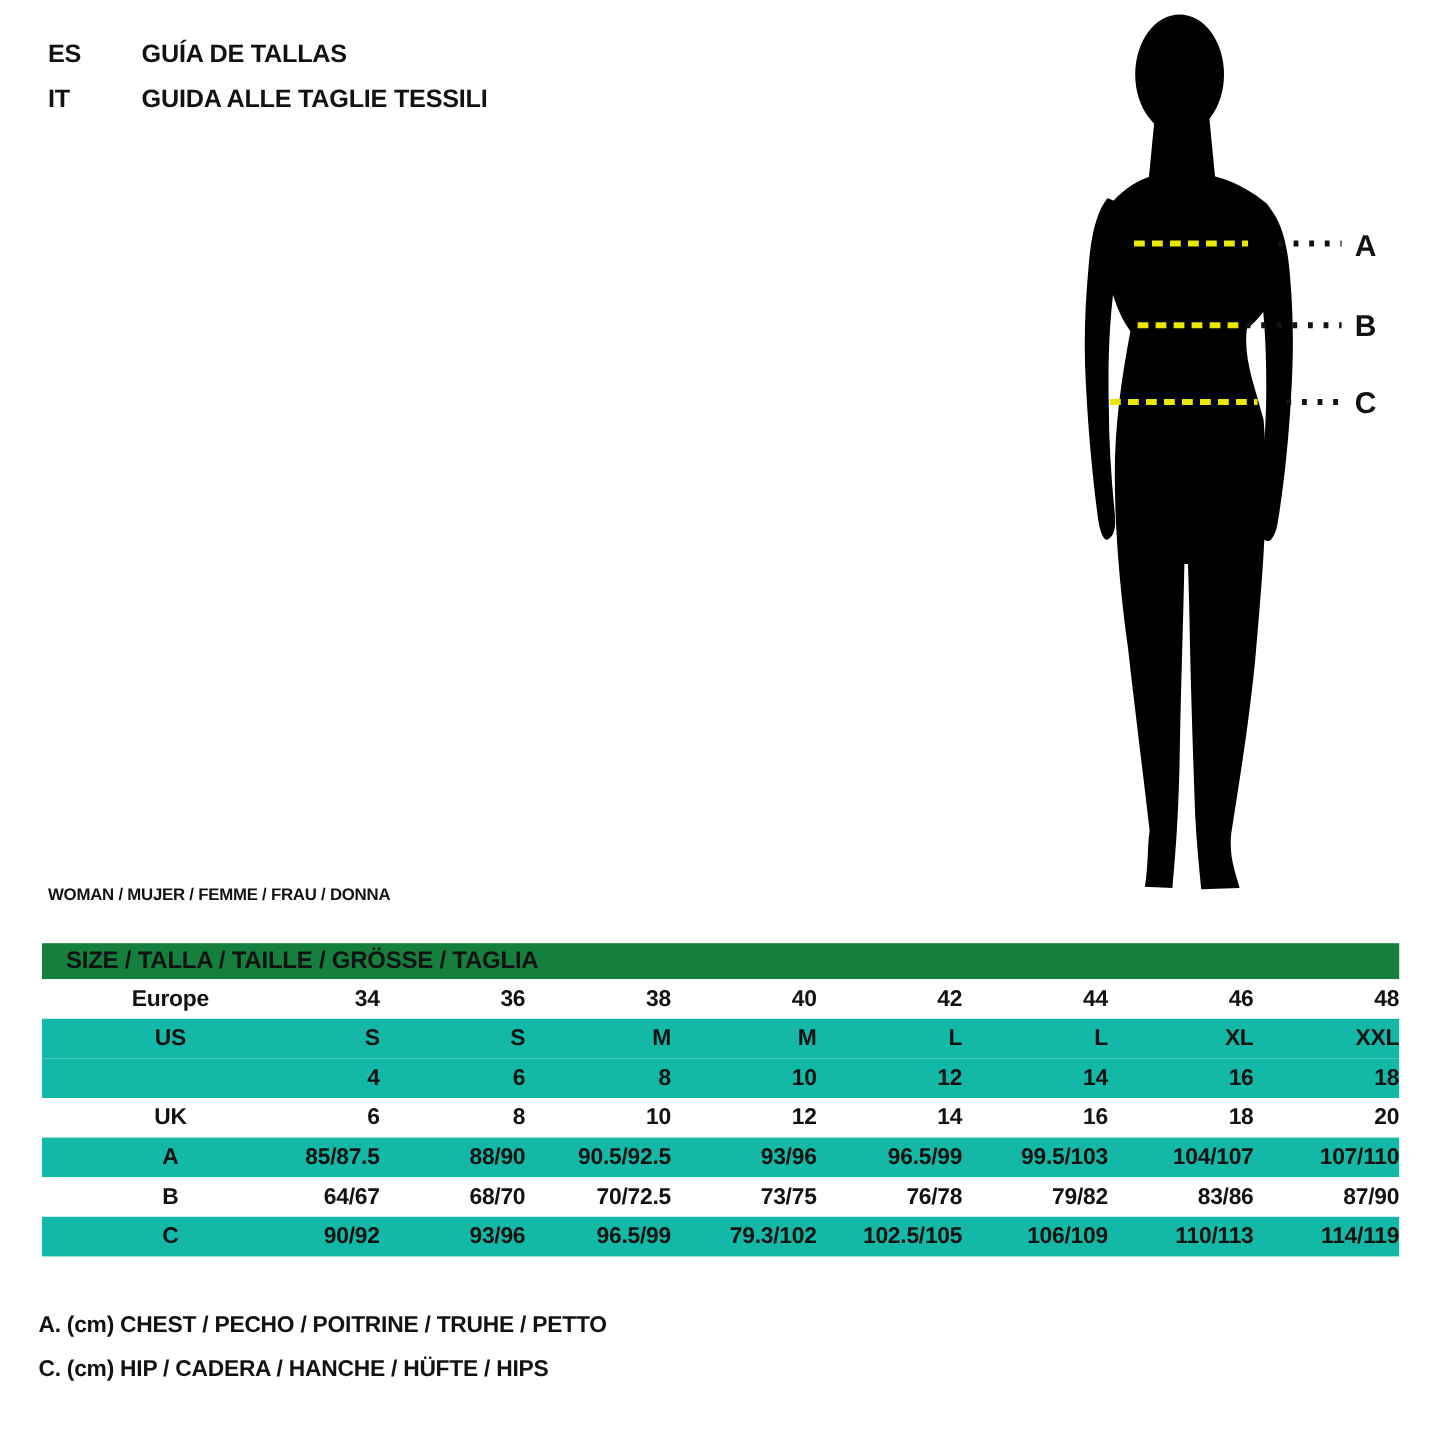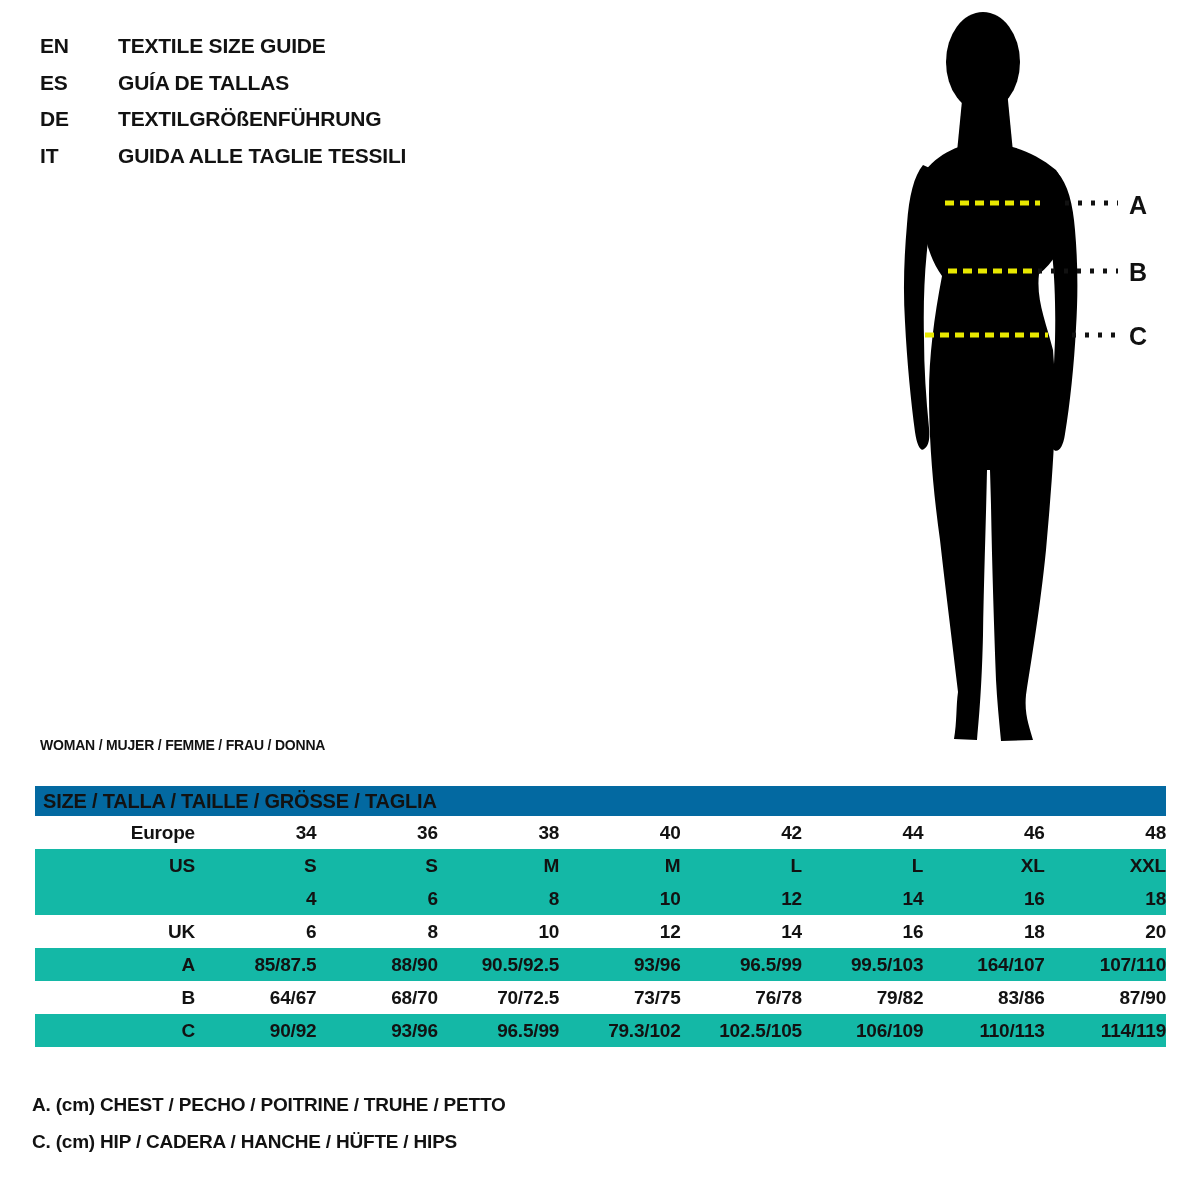--- a/index.html
+++ b/index.html
@@ -19,51 +19,43 @@
   .figure svg { display:block; }
   .marker-label { position:absolute; width:36px; height:28px; line-height:28px;
                   text-align:center; font-size:25px; font-weight:bold; color:#111; }
 
   
   .section-title { position:absolute; left:40px; top:737px;
                    font-size:14px; font-weight:bold; letter-spacing:-0.2px; }
 
   
   .size-table { position:absolute; left:35px; top:786px; width:1131px; }
-  .table-header { height:30px; line-height:30px; background:#0369a1;
-                  padding-left:8px; font-size:20px; font-weight:bold; letter-spacing:-0.2px; }
+  .table-header { height:30px; line-height:30px; background:#15803d;
+                  padding-left:20px; font-size:20px; font-weight:bold; letter-spacing:-0.2px; }
   .t-row { display:grid; grid-template-columns:160px repeat(8, 1fr);
            height:33px; line-height:33px; font-size:19px; font-weight:bold;
            letter-spacing:-0.2px; background:#ffffff; }
   .t-row.shaded { background:#14b8a6; }
-  .t-label { text-align:right; padding-left:8px;margin-left:46px; }
+  .t-label { text-align:center; padding-left:8px;margin-left:46px; }
   .t-cell  { text-align:right; }
 
   
   .legend { position:absolute; left:32px; top:1086px; }
   .legend-row { height:37px; line-height:37px; font-size:19px; font-weight:bold;
                 letter-spacing:-0.2px; white-space:nowrap; }
 </style>
 </head>
 <body>
 
 <div class="canvas">
 
   <div class="langs" id="langs">
       <div class="lang-row">
-        <span class="lang-code">EN</span>
-        <span class="lang-label">TEXTILE SIZE GUIDE</span>
-      </div>
-      <div class="lang-row">
         <span class="lang-code">ES</span>
         <span class="lang-label">GUÍA DE TALLAS</span>
-      </div>
-      <div class="lang-row">
-        <span class="lang-code">DE</span>
-        <span class="lang-label">TEXTILGRÖßENFÜHRUNG</span>
       </div>
       <div class="lang-row">
         <span class="lang-code">IT</span>
         <span class="lang-label">GUIDA ALLE TAGLIE TESSILI</span>
       </div>
     </div>
 
   <div class="figure">
     <svg viewBox="0 0 340 760" width="340" height="760">
       <g fill="#000000" stroke="none">
@@ -177,21 +169,21 @@
           <div class="t-cell">20</div>
         </div>
         <div class="t-row shaded">
           <div class="t-label">A</div>
           <div class="t-cell">85/87.5</div>
           <div class="t-cell">88/90</div>
           <div class="t-cell">90.5/92.5</div>
           <div class="t-cell">93/96</div>
           <div class="t-cell">96.5/99</div>
           <div class="t-cell">99.5/103</div>
-          <div class="t-cell">164/107</div>
+          <div class="t-cell">104/107</div>
           <div class="t-cell">107/110</div>
         </div>
         <div class="t-row">
           <div class="t-label">B</div>
           <div class="t-cell">64/67</div>
           <div class="t-cell">68/70</div>
           <div class="t-cell">70/72.5</div>
           <div class="t-cell">73/75</div>
           <div class="t-cell">76/78</div>
           <div class="t-cell">79/82</div>

